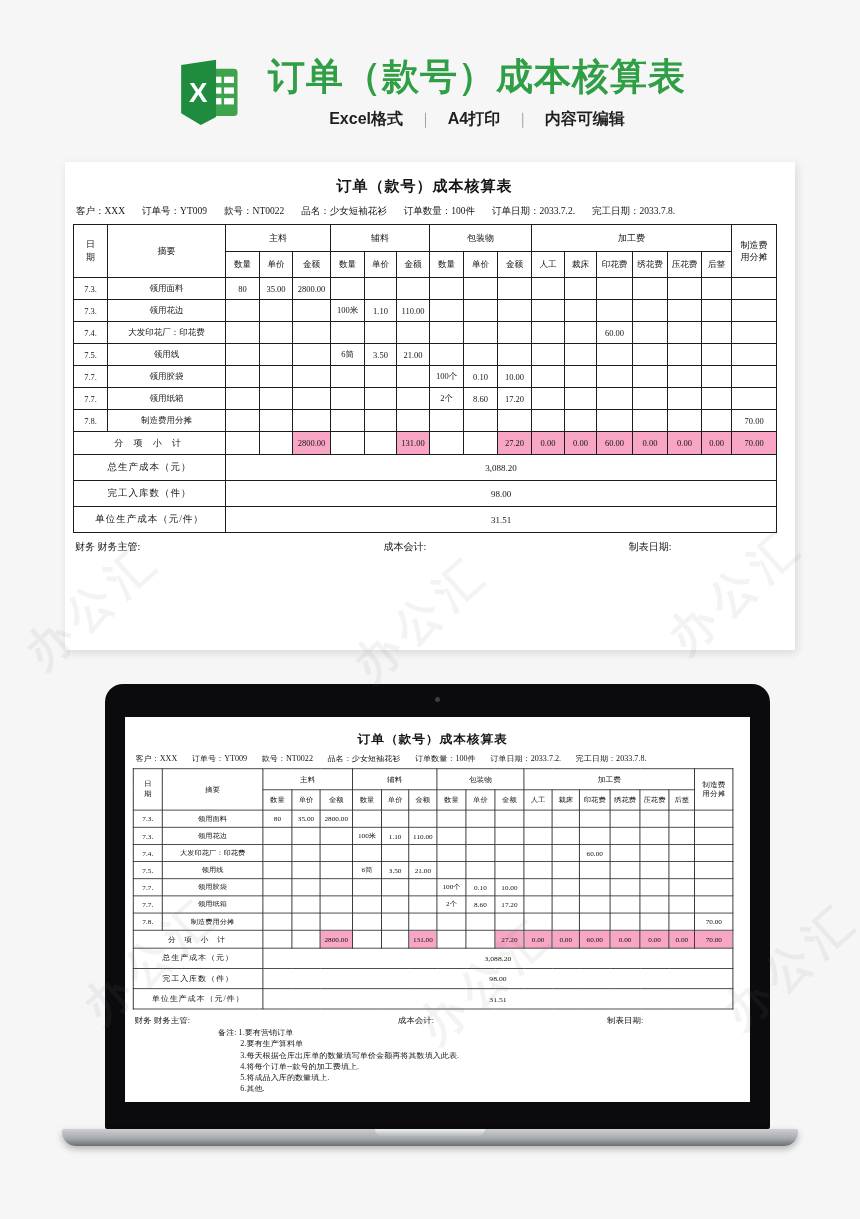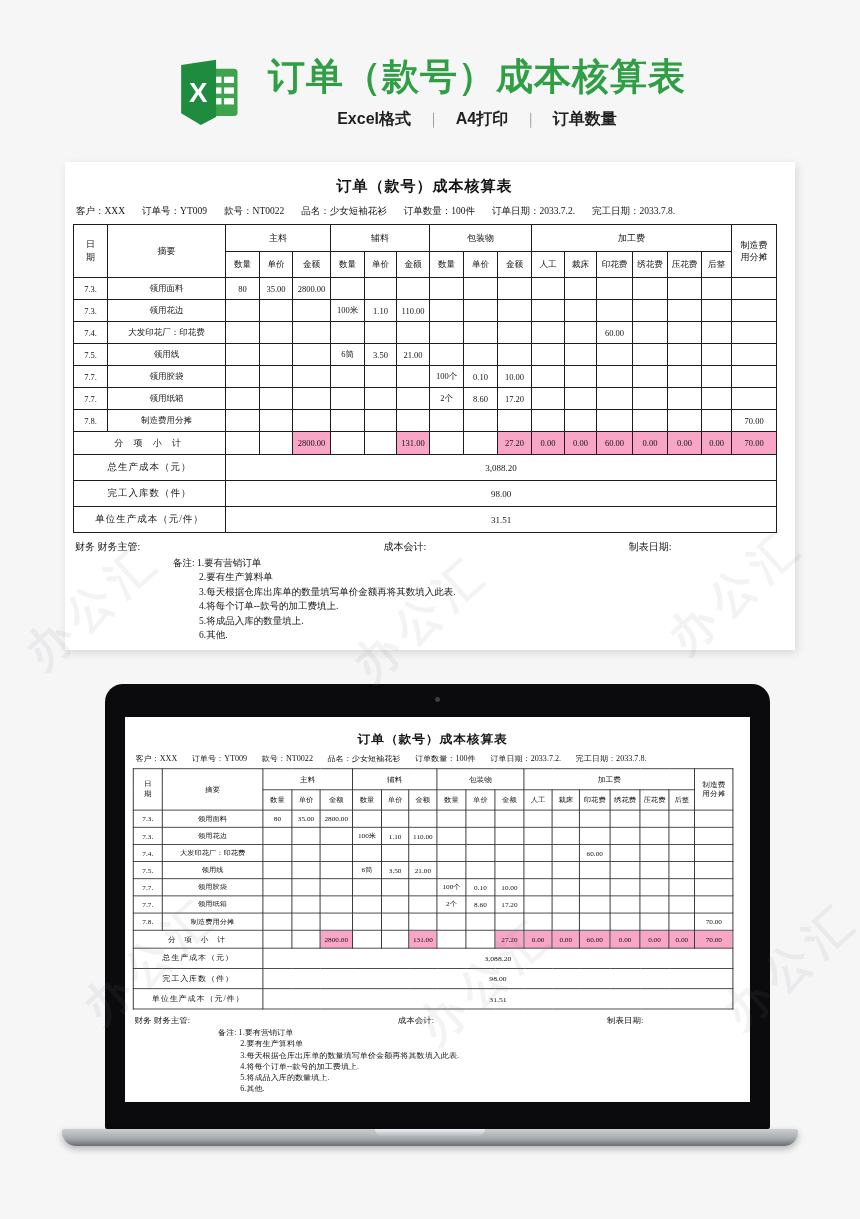--- a/index.html
+++ b/index.html
@@ -109,21 +109,21 @@
     <polygon points="8,9 47,3 47,67 30,76 8,63" fill="#1f8b3e"></polygon>
     <text x="27" y="50" text-anchor="middle" font-size="31" font-weight="bold" fill="#ffffff" font-family="Liberation Sans, sans-serif">X</text>
   </svg>
   <div class="hero-text">
     <h1 class="page-title">订单（款号）成本核算表</h1>
     <div class="hero-sub">
       <span>Excel格式</span>
       <span class="sep">｜</span>
       <span>A4打印</span>
       <span class="sep">｜</span>
-      <span>订单数量</span>
+      <span>内容可编辑</span>
     </div>
   </div>
 </header>
 
 <section class="sheet" id="main-sheet">
   <h2 class="sh-title">订单（款号）成本核算表</h2>
   <div class="sh-info" id="info-row">
       <span>客户：XXX</span>
       <span>订单号：YT009</span>
       <span>款号：NT0022</span>
@@ -356,30 +356,20 @@
         </tr>
       </tbody>
   </table>
 
   <div class="sh-signers">
     <span>财务 财务主管:</span>
     <span>成本会计:</span>
     <span>制表日期:</span>
   </div>
 
-  <div class="sh-notes">
-    <div class="nl">
-      <span>备注: </span><span>1.要有营销订单</span>
-    </div>
-    <div class="nl ind">2.要有生产算料单</div>
-    <div class="nl ind">3.每天根据仓库出库单的数量填写单价金额再将其数填入此表.</div>
-    <div class="nl ind">4.将每个订单--款号的加工费填上.</div>
-    <div class="nl ind">5.将成品入库的数量填上.</div>
-    <div class="nl ind">6.其他.</div>
-  </div>
 </section>
 
 <section class="laptop">
   <div class="bezel"></div>
   <div class="webcam"></div>
   <div class="screen-inner" id="laptop-sheet-slot">
       <section class="sheet">
   <h2 class="sh-title">订单（款号）成本核算表</h2>
   <div class="sh-info">
           <span>客户：XXX</span>

